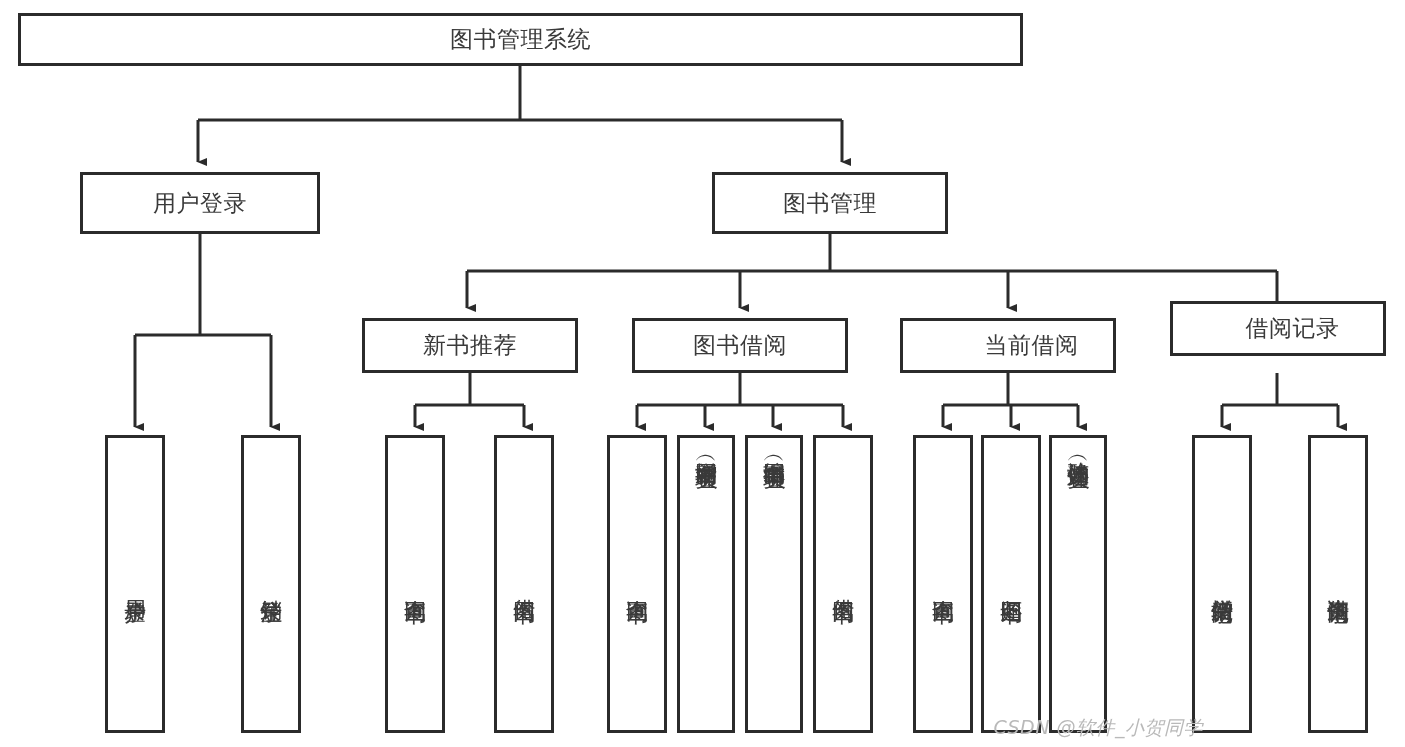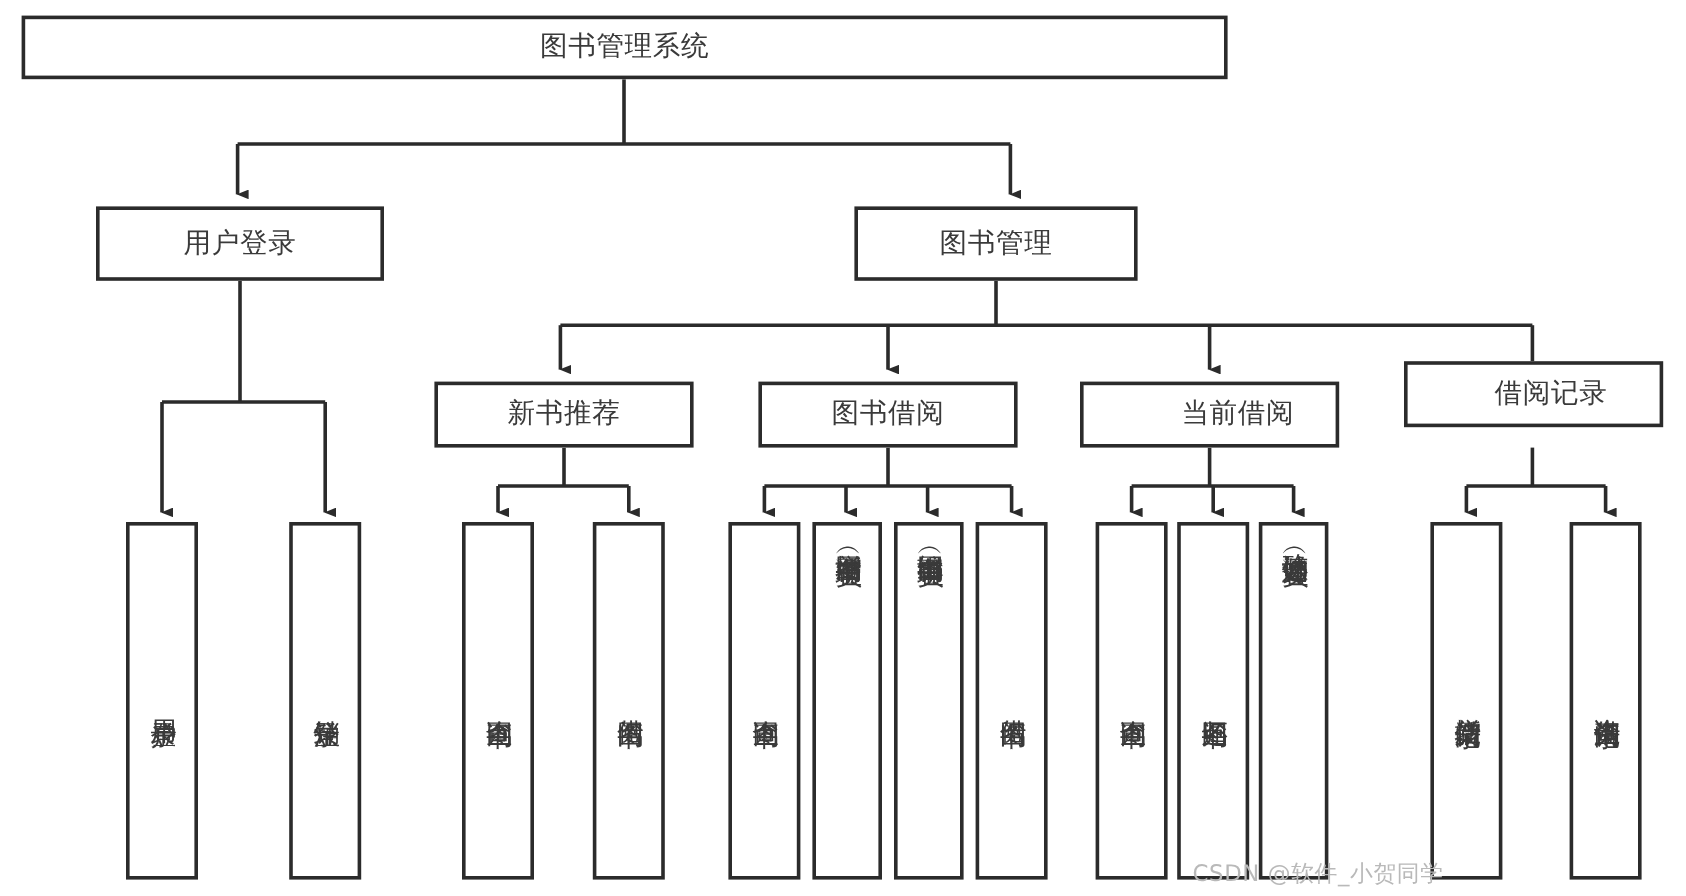--- a/index.html
+++ b/index.html
@@ -69,20 +69,21 @@
     pointer-events: none;
   }
   #watermark {
     position: absolute;
     right: 8px;
     bottom: 6px;
     font-size: 19px;
     color: #b9b9b9;
     white-space: nowrap;
     letter-spacing: 0.5px;
+    font-style: italic;
   }
 </style>
 </head>
 <body>
 
 <div id="diagram-root">
 
   <svg id="connectors" viewBox="0 0 1405 747" xmlns="http://www.w3.org/2000/svg">
     <defs>
       <marker id="arrowhead" markerWidth="8" markerHeight="10" refX="4" refY="9.2" orient="auto" markerUnits="userSpaceOnUse">

